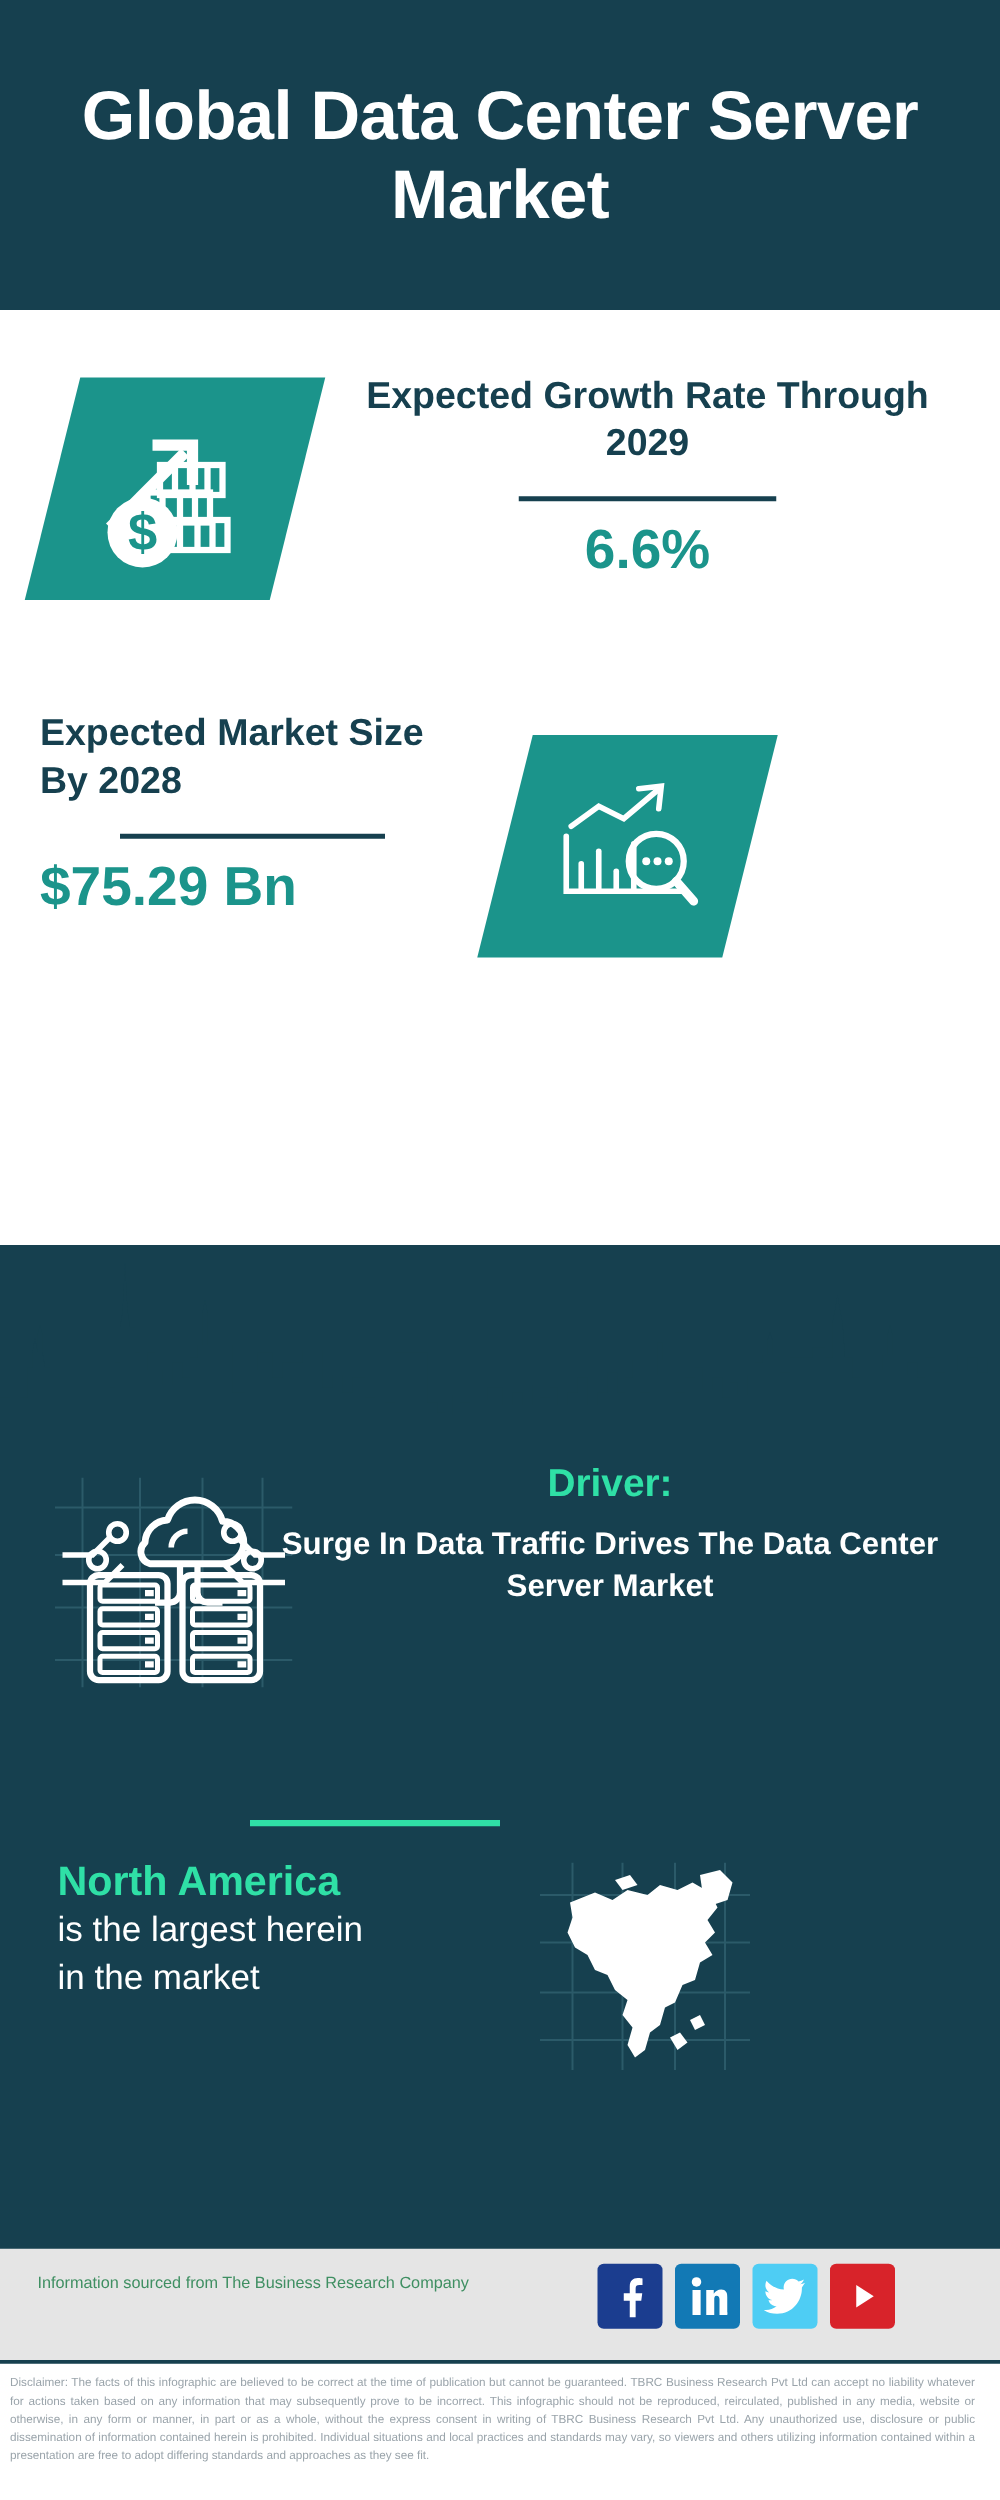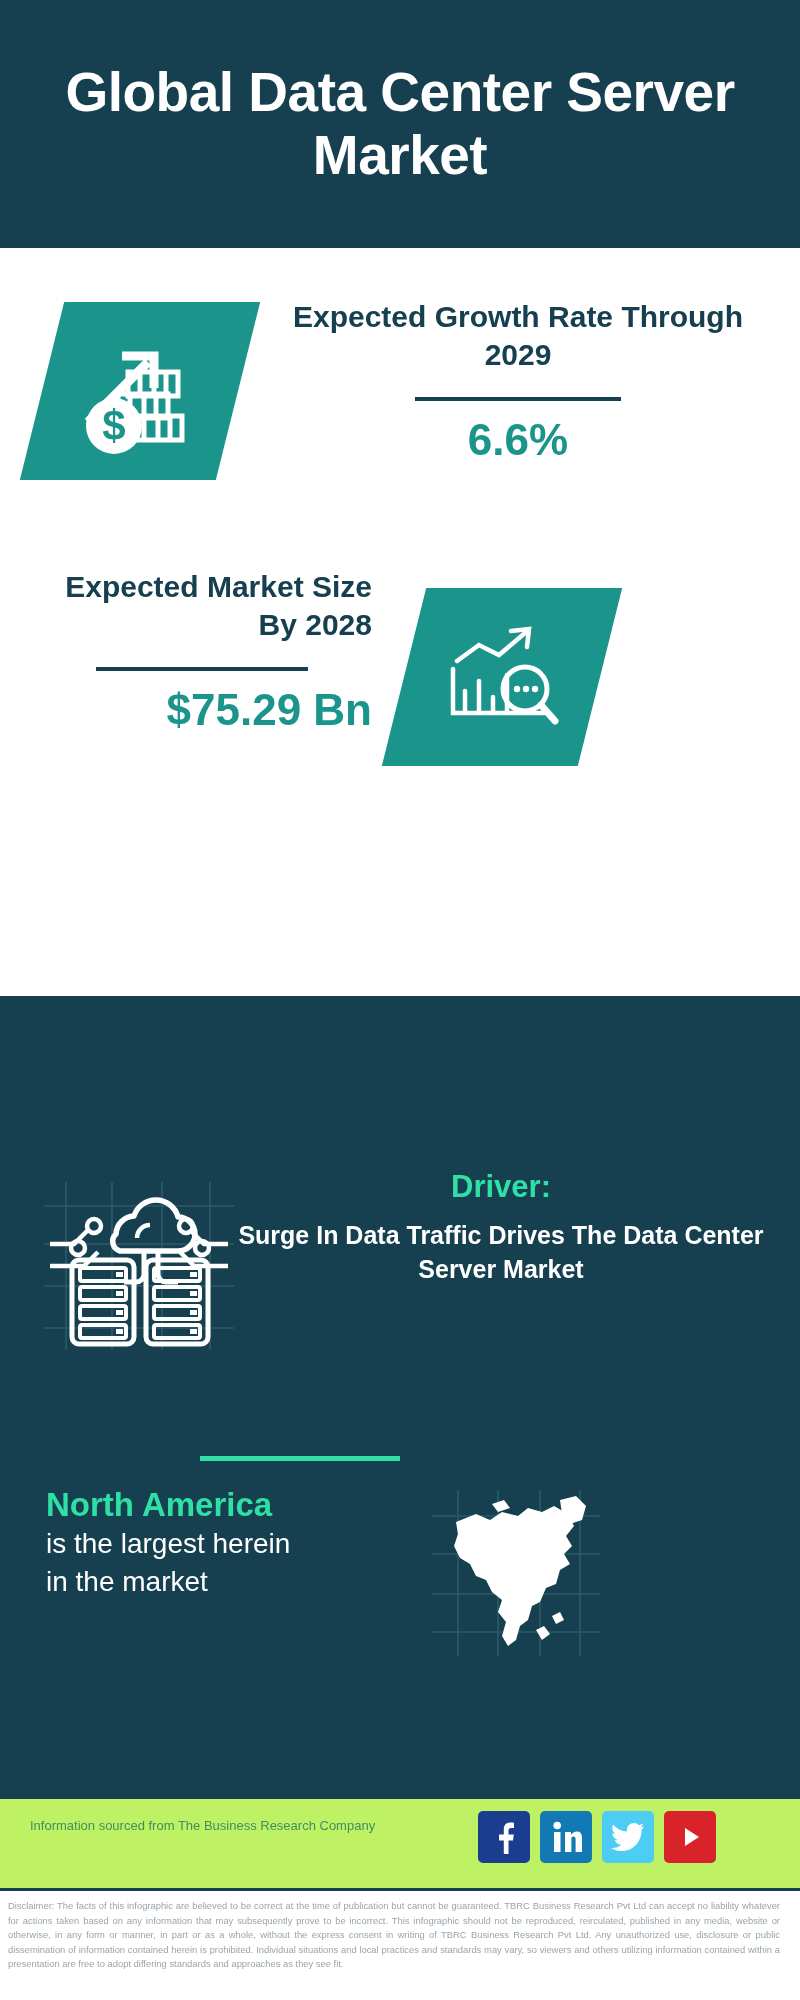--- a/index.html
+++ b/index.html
@@ -81,21 +81,21 @@
   .stat-growth {
     position: absolute;
     left: 268px; top: 298px;
     width: 500px;
     text-align: center;
   }
   .stat-size {
     position: absolute;
     left: 32px; top: 568px;
     width: 340px;
-    text-align: right;
+    text-align: left;
   }
   .stat-label {
     color: #16404f;
     font-size: 30px;
     font-weight: bold;
     line-height: 1.28;
     font-family: "Liberation Sans", sans-serif;
   }
   .stat-rule {
     width: 206px;
@@ -132,21 +132,20 @@
   .driver-icon {
     position: absolute;
     left: 44px; top: 1182px;
     width: 190px; height: 168px;
   }
   .driver-text {
     position: absolute;
     left: 218px; top: 1168px;
     width: 540px;
     text-align: center;
-    margin-left: 13px;
   }
   .driver-heading {
     color: #2fe0a6;
     font-size: 31px;
     font-weight: bold;
     line-height: 1.2;
     margin-bottom: 14px;
     font-family: "Liberation Sans", sans-serif;
   }
   .driver-body {
@@ -192,21 +191,21 @@
     left: 432px; top: 1490px;
     width: 168px; height: 166px;
   }
 
   
   .footer {
     position: absolute;
     left: 0; top: 1796px;
     width: 800px;
     height: 92px;
-    background: #bef264;
+    background: #e5e5e5;
     border-top: 3px solid #16404f;
   }
   .footer-source {
     position: absolute;
     left: 30px; top: 16px;
     color: #3f8f62;
     font-size: 13px;
     line-height: 1.75;
     font-family: "Liberation Sans", sans-serif;
   }

